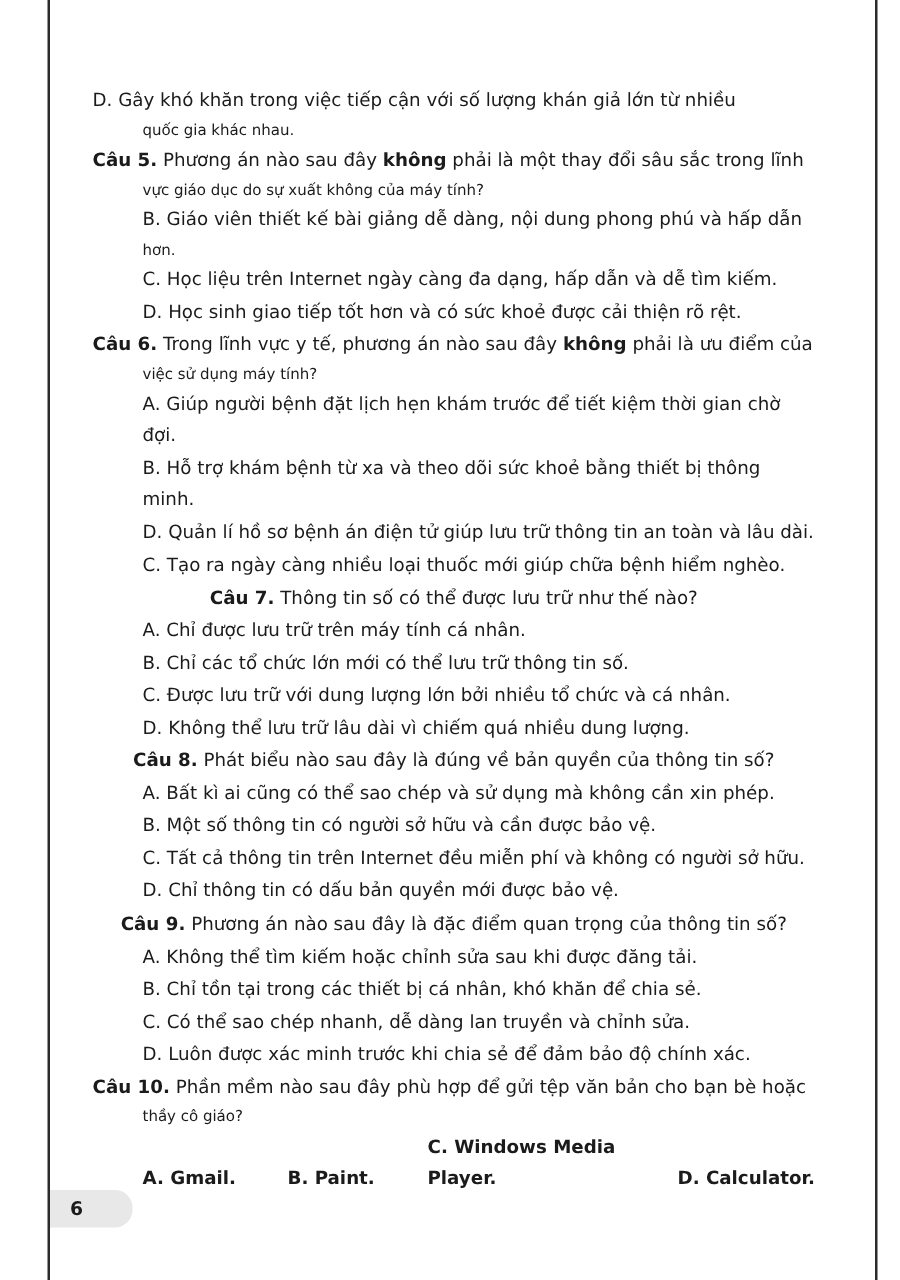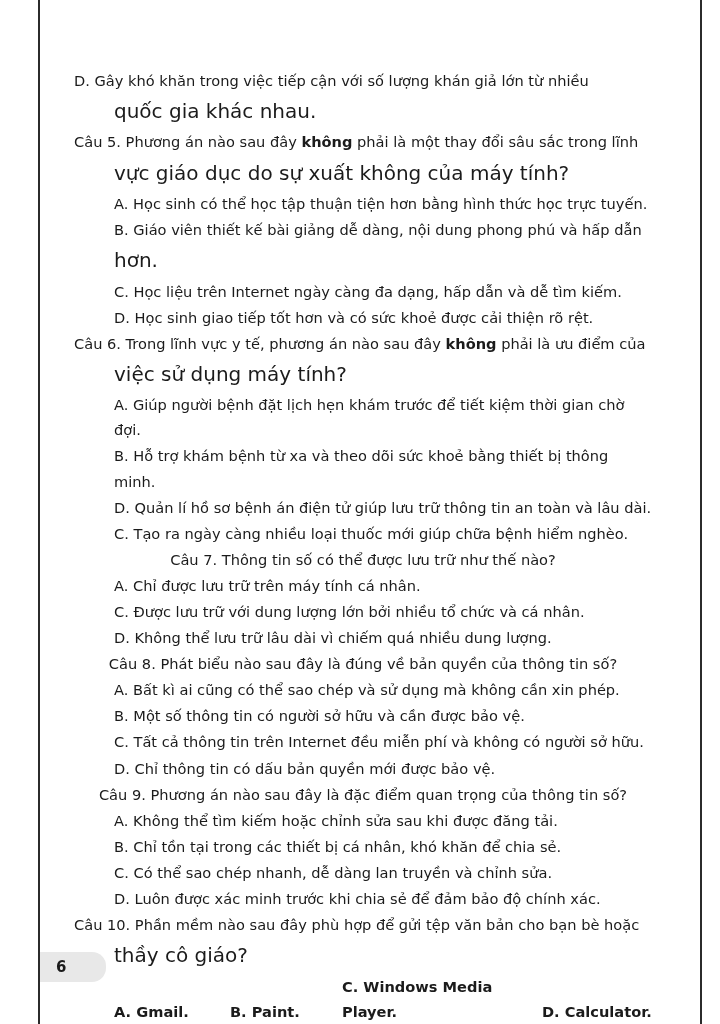--- a/index.html
+++ b/index.html
@@ -49,35 +49,35 @@
   .qhead {
     display: block;
     font-size: 14.6px;
     line-height: 1.72;
     margin: 0 0 1px 0;
     text-indent: -40px;
     padding-left: 40px;
     text-align: center;
   }
   .qhead .num {
-    font-weight: normal;
+    font-weight: bold;
   }
   .qhead .neg {
     font-weight: bold;
   }
   .ans {
     display: block;
     font-size: 14.6px;
     line-height: 1.72;
     margin: 0 0 1px 0;
     padding-left: 40px;
   }
   .cont {
     display: block;
-    font-size: 20px;
+    font-size: 12px;
     line-height: 1.72;
     margin: 0 0 1px 0;
     padding-left: 40px;
   }
   .justify {
     text-align: justify;
     text-justify: inter-word;
   }
   .ansrow {
     display: block;
@@ -121,35 +121,35 @@
   <div class="edge-left"></div>
   <div class="edge-right"></div>
 
   <div class="content">
 
     <span class="qline justify">D. Gây khó khăn trong việc tiếp cận với số lượng khán giả lớn từ nhiều</span>
     <span class="cont">quốc gia khác nhau.</span>
 
     <span class="qhead justify"><span class="num">Câu 5.</span><span> Phương án nào sau đây </span><span class="neg">không</span><span> phải là một thay đổi sâu sắc trong lĩnh</span></span>
     <span class="cont">vực giáo dục do sự xuất không của máy tính?</span>
-    <span class="ans">A. Học sinh có thể học tập thuận tiện hơn bằng hình thức học trực tuyến.</span>
     <span class="ans justify">B. Giáo viên thiết kế bài giảng dễ dàng, nội dung phong phú và hấp dẫn</span>
     <span class="cont">hơn.</span>
     <span class="ans">C. Học liệu trên Internet ngày càng đa dạng, hấp dẫn và dễ tìm kiếm.</span>
     <span class="ans">D. Học sinh giao tiếp tốt hơn và có sức khoẻ được cải thiện rõ rệt.</span>
 
     <span class="qhead justify"><span class="num">Câu 6.</span><span> Trong lĩnh vực y tế, phương án nào sau đây </span><span class="neg">không</span><span> phải là ưu điểm của</span></span>
     <span class="cont">việc sử dụng máy tính?</span>
     <span class="ans">A. Giúp người bệnh đặt lịch hẹn khám trước để tiết kiệm thời gian chờ đợi.</span>
     <span class="ans">B. Hỗ trợ khám bệnh từ xa và theo dõi sức khoẻ bằng thiết bị thông minh.</span>
     <span class="ans">D. Quản lí hồ sơ bệnh án điện tử giúp lưu trữ thông tin an toàn và lâu dài.</span>
     <span class="ans">C. Tạo ra ngày càng nhiều loại thuốc mới giúp chữa bệnh hiểm nghèo.</span>
 
     <span class="qhead"><span class="num">Câu 7.</span><span> Thông tin số có thể được lưu trữ như thế nào?</span></span>
     <span class="ans">A. Chỉ được lưu trữ trên máy tính cá nhân.</span>
+    <span class="ans">B. Chỉ các tổ chức lớn mới có thể lưu trữ thông tin số.</span>
     <span class="ans">C. Được lưu trữ với dung lượng lớn bởi nhiều tổ chức và cá nhân.</span>
     <span class="ans">D. Không thể lưu trữ lâu dài vì chiếm quá nhiều dung lượng.</span>
 
     <span class="qhead"><span class="num">Câu 8.</span><span> Phát biểu nào sau đây là đúng về bản quyền của thông tin số?</span></span>
     <span class="ans">A. Bất kì ai cũng có thể sao chép và sử dụng mà không cần xin phép.</span>
     <span class="ans">B. Một số thông tin có người sở hữu và cần được bảo vệ.</span>
     <span class="ans">C. Tất cả thông tin trên Internet đều miễn phí và không có người sở hữu.</span>
     <span class="ans">D. Chỉ thông tin có dấu bản quyền mới được bảo vệ.</span>
 
     <span class="qhead"><span class="num">Câu 9.</span><span> Phương án nào sau đây là đặc điểm quan trọng của thông tin số?</span></span>

